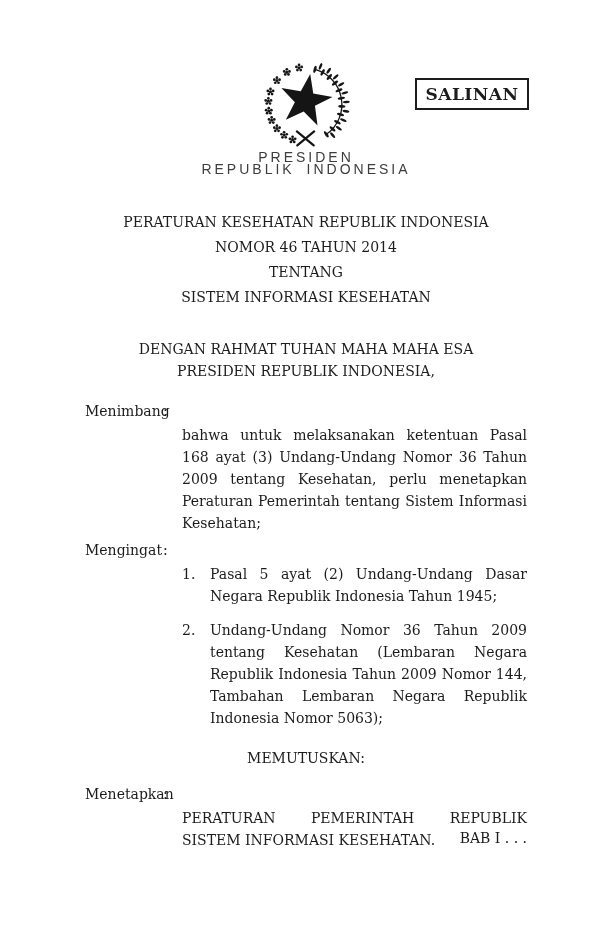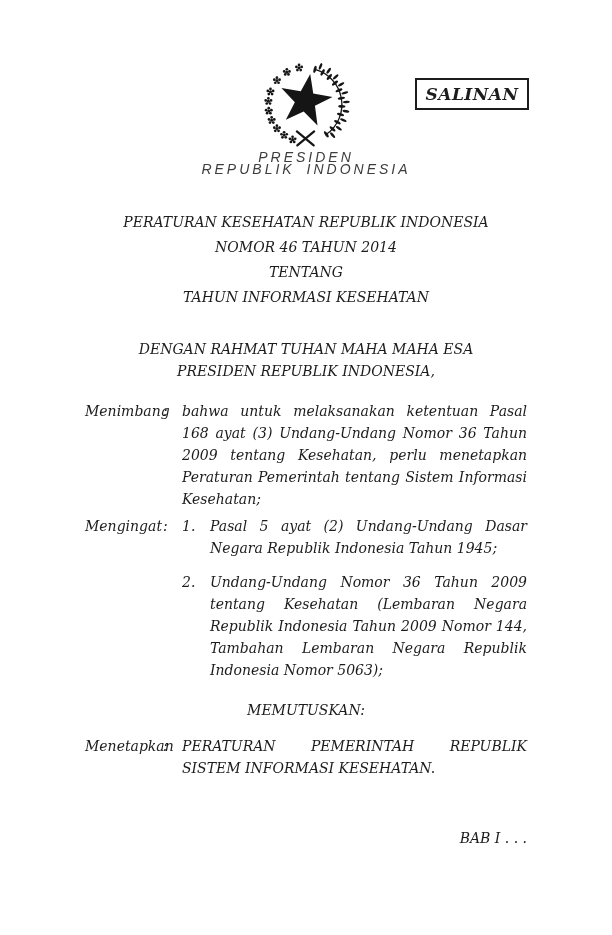--- a/index.html
+++ b/index.html
@@ -6,21 +6,20 @@
   .page {
     position: relative;
     width: 612px;
     height: 935px;
     margin: 0 auto;
     background: #ffffff;
     font-family: "DejaVu Serif", "Liberation Serif", serif;
     font-size: 14px;
     color: #1c1c1c;
     overflow: hidden;
-    font-style: italic;
   }
 
   
   .stamp-box {
     position: absolute;
     top: 78px;
     left: 415px;
     width: 114px;
     height: 32px;
     border: 2px solid #1c1c1c;
@@ -64,21 +63,21 @@
   .title-block { text-align: center; line-height: 25px; }
   .invocation { text-align: center; margin-top: 28px; }
   .authority  { text-align: center; }
 
   .clause { display: flex; align-items: flex-start; }
   .clause.menimbang  { margin-top: 18px; }
   .clause.mengingat  { margin-top: 5px; }
   .clause.menetapkan { margin-top: 14px; }
   .clause-label { width: 78px; flex: none; }
   .clause-colon { width: 19px; flex: none; }
-  .clause-body  { flex: 1; text-align: justify; }
+  .clause-body  { flex: 1; text-align: justify; margin-top: 24px; }
 
   .legal-item { display: flex; align-items: flex-start; }
   .legal-item + .legal-item { margin-top: 12px; }
   .legal-item-number { width: 28px; flex: none; }
   .legal-item-text { flex: 1; text-align: justify; }
 
   .decision-heading { text-align: center; margin-top: 18px; }
 
   .catchword {
     position: absolute;
@@ -218,21 +217,21 @@
     <div>PRESIDEN</div>
     <div>REPUBLIK INDONESIA</div>
   </div>
 
   <div class="doc-body">
 
     <div class="title-block">
       <div>PERATURAN KESEHATAN REPUBLIK INDONESIA</div>
       <div>NOMOR 46 TAHUN 2014</div>
       <div>TENTANG</div>
-      <div>TAHUN INFORMASI KESEHATAN</div>
+      <div>SISTEM INFORMASI KESEHATAN</div>
     </div>
 
     <div class="invocation">DENGAN RAHMAT TUHAN MAHA MAHA ESA</div>
     <div class="authority">PRESIDEN REPUBLIK INDONESIA,</div>
 
     <div class="clause menimbang">
       <div class="clause-label">Menimbang</div>
       <div class="clause-colon">:</div>
       <div class="clause-body">bahwa untuk melaksanakan ketentuan Pasal 168 ayat (3) Undang-Undang Nomor 36 Tahun 2009 tentang Kesehatan, perlu menetapkan Peraturan Pemerintah tentang Sistem Informasi Kesehatan;</div>
     </div>

